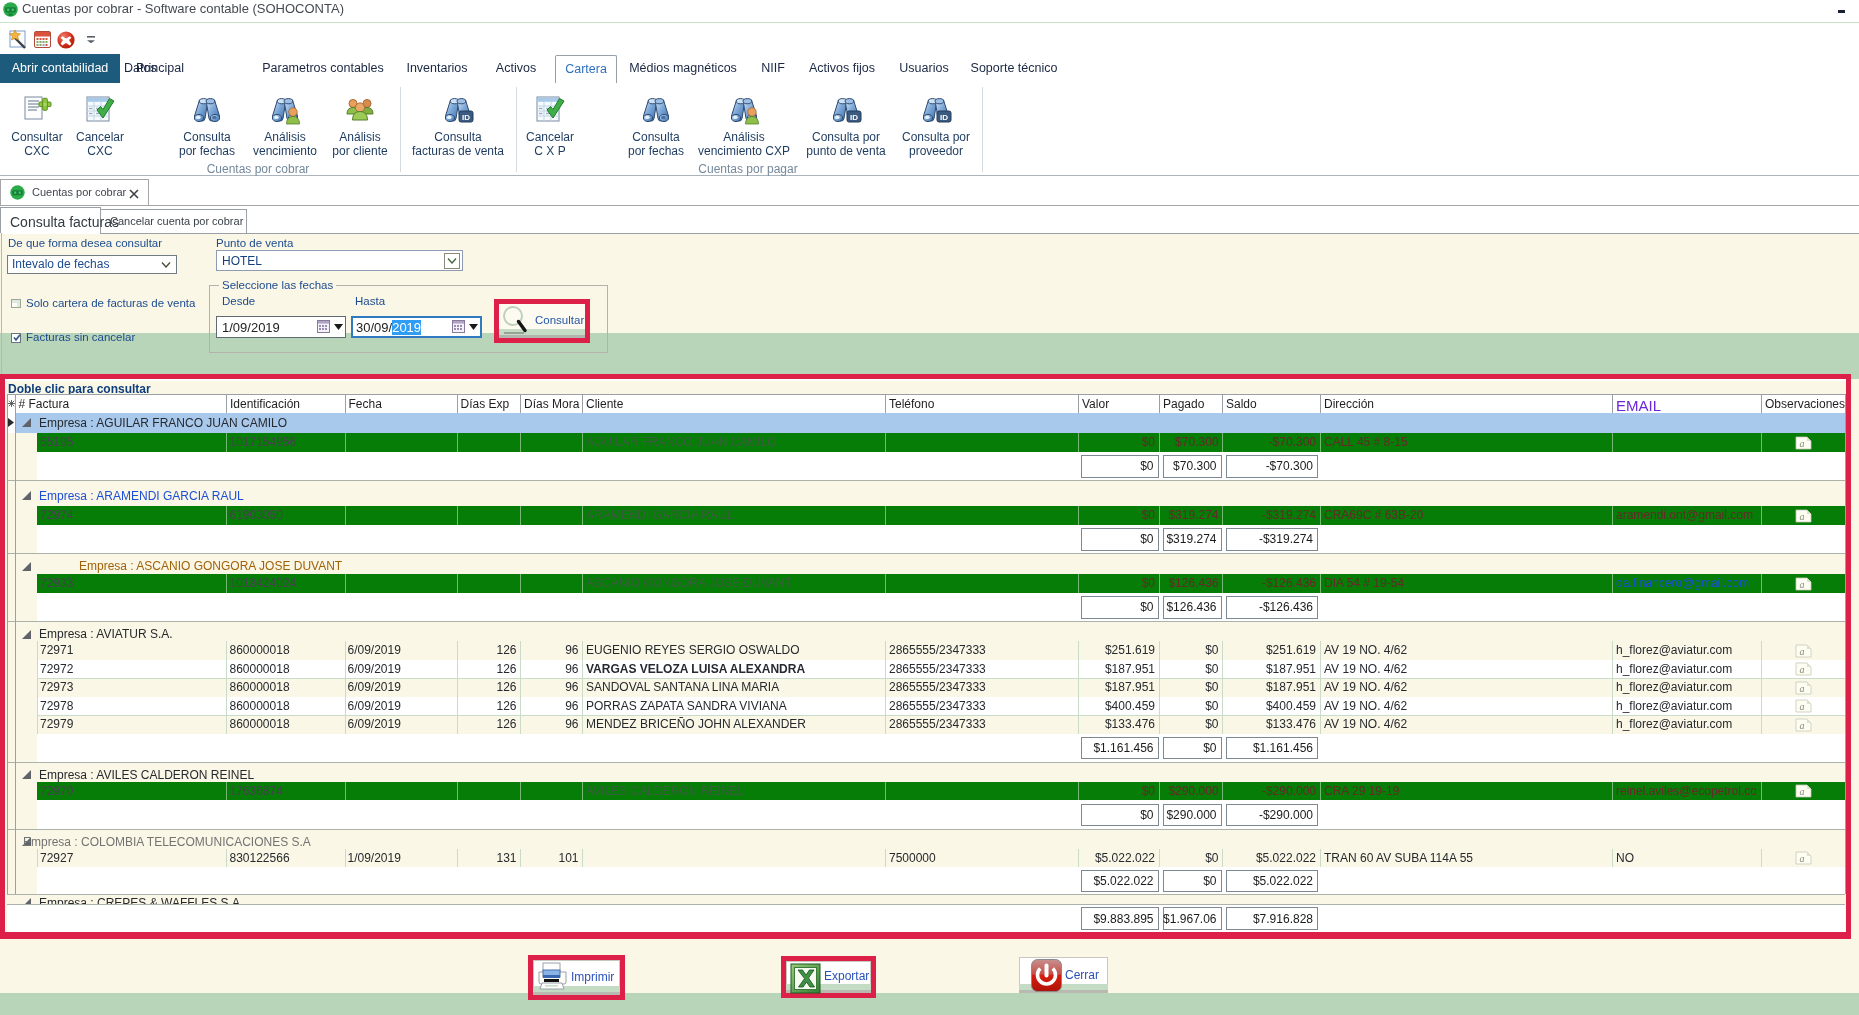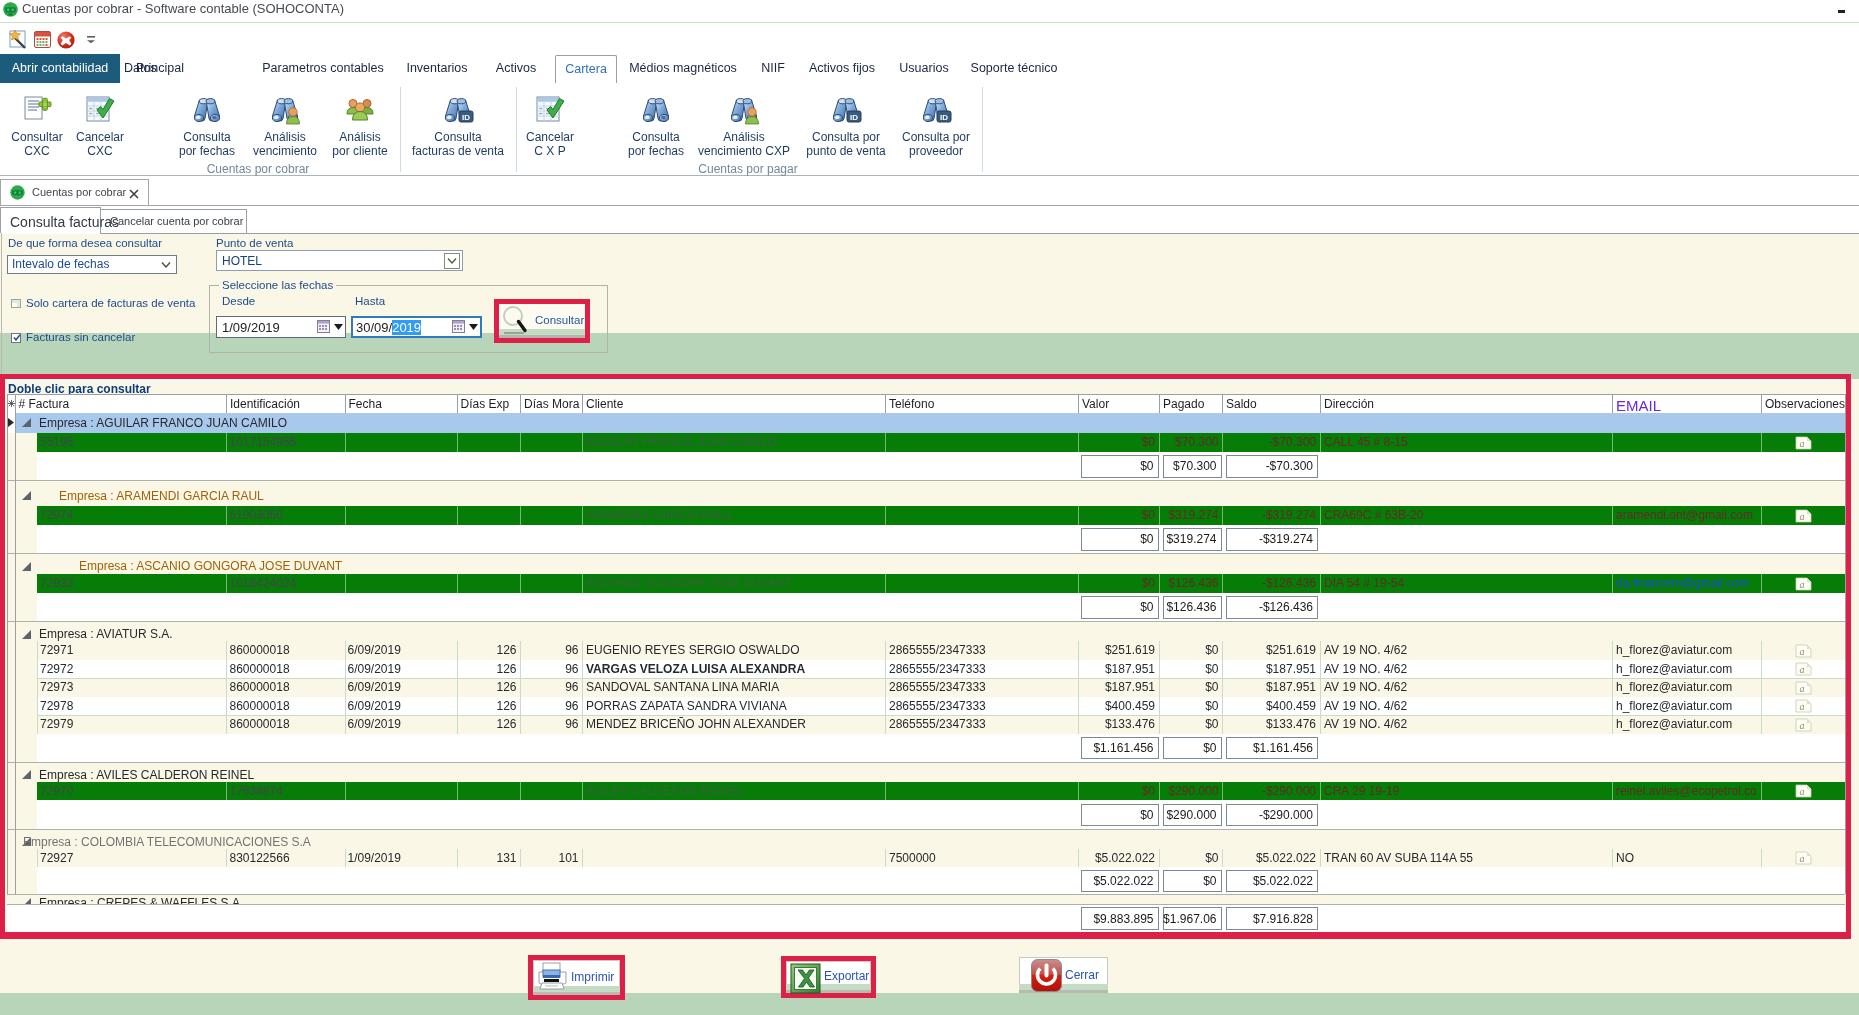--- a/index.html
+++ b/index.html
@@ -481,21 +481,21 @@
 <div class="a" style="left:1216.5px;top:459.2px;width:200px;margin-left:-200px;font-size:12.0px;color:#1a1a1a;text-align:right;white-space:nowrap;">$70.300</div>
 <div class="a" style="left:1226.0px;top:455.0px;width:92.0px;height:22.5px;background:#fff;border:1px solid #7c8992;"></div>
 <div class="a" style="left:1313.0px;top:459.2px;width:200px;margin-left:-200px;font-size:12.0px;color:#1a1a1a;text-align:right;white-space:nowrap;">-$70.300</div>
 <div class="a" style="left:7.0px;top:451.5px;width:1px;height:28.5px;background:#9aa0a4;"></div>
 <div class="a" style="left:14.5px;top:451.5px;width:1px;height:28.5px;background:#9aa0a4;"></div>
 <div class="a" style="left:1845.0px;top:451.5px;width:1px;height:28.5px;background:#9aa0a4;"></div>
 <div class="a" style="left:7.0px;top:480.0px;width:1838.0px;height:1px;background:#aab2aa;"></div>
 <svg class="a" style="left:22px;top:491.2px" width="9" height="9" viewBox="0 0 9 9">
     <path d="M9 0 V9 H0 z" fill="#60646a"></path>
   </svg>
-<div class="a" style="left:39.0px;top:488.8px;font-size:12.0px;color:#a16207;white-space:nowrap;margin-left:20px;">Empresa : ARAMENDI GARCIA RAUL</div>
+<div class="a" style="left:39.0px;top:488.8px;font-size:12.0px;color:#1d4ed8;white-space:nowrap;">Empresa : ARAMENDI GARCIA RAUL</div>
 <div class="a" style="left:7.0px;top:480.0px;width:1px;height:25.5px;background:#9aa0a4;"></div>
 <div class="a" style="left:14.5px;top:480.0px;width:1px;height:25.5px;background:#9aa0a4;"></div>
 <div class="a" style="left:1845.0px;top:480.0px;width:1px;height:25.5px;background:#9aa0a4;"></div>
 <div class="a" style="left:36.5px;top:505.5px;width:1808.5px;height:19.0px;background:#067d06;"></div>
 <div class="a" style="left:40.0px;top:508.0px;font-size:12.0px;color:#46424e;white-space:nowrap;">72974</div>
 <div class="a" style="left:229.5px;top:508.0px;font-size:12.0px;color:#46424e;white-space:nowrap;">61903050</div>
 <div class="a" style="left:586.0px;top:508.0px;font-size:12.0px;color:#3d5c41;white-space:nowrap;">ARAMENDI GARCIA RAUL</div>
 <div class="a" style="left:1155.0px;top:508.0px;width:200px;margin-left:-200px;font-size:12.0px;color:#632a28;text-align:right;white-space:nowrap;">$0</div>
 <div class="a" style="left:1218.5px;top:508.0px;width:200px;margin-left:-200px;font-size:12.0px;color:#632a28;text-align:right;white-space:nowrap;">$319.274</div>
 <div class="a" style="left:1316.0px;top:508.0px;width:200px;margin-left:-200px;font-size:12.0px;color:#632a28;text-align:right;white-space:nowrap;">-$319.274</div>

